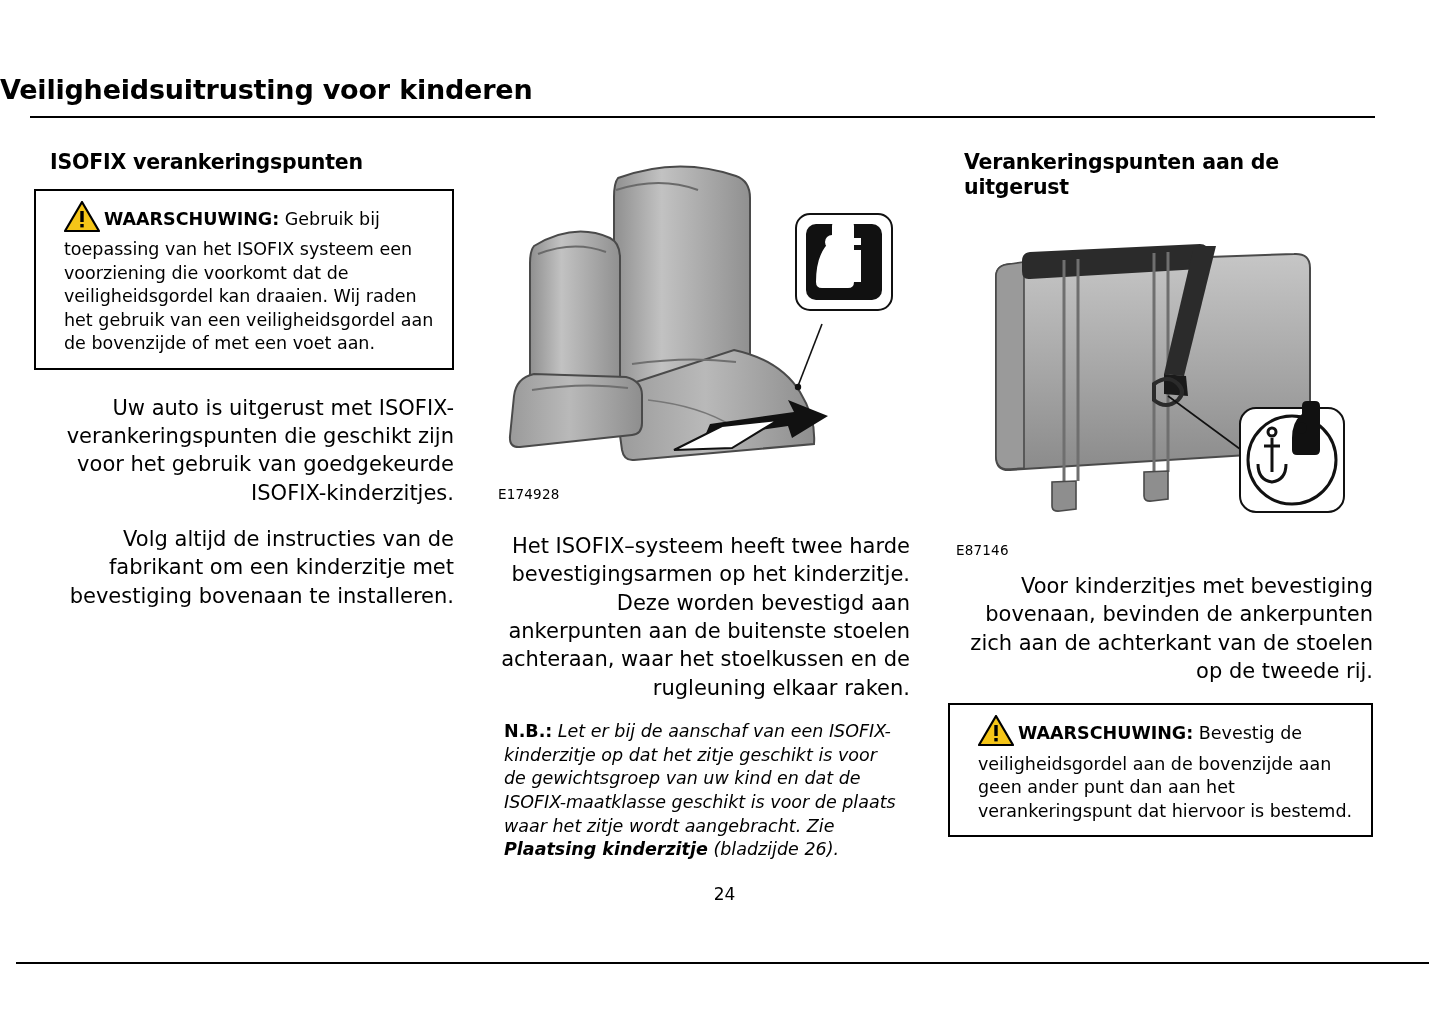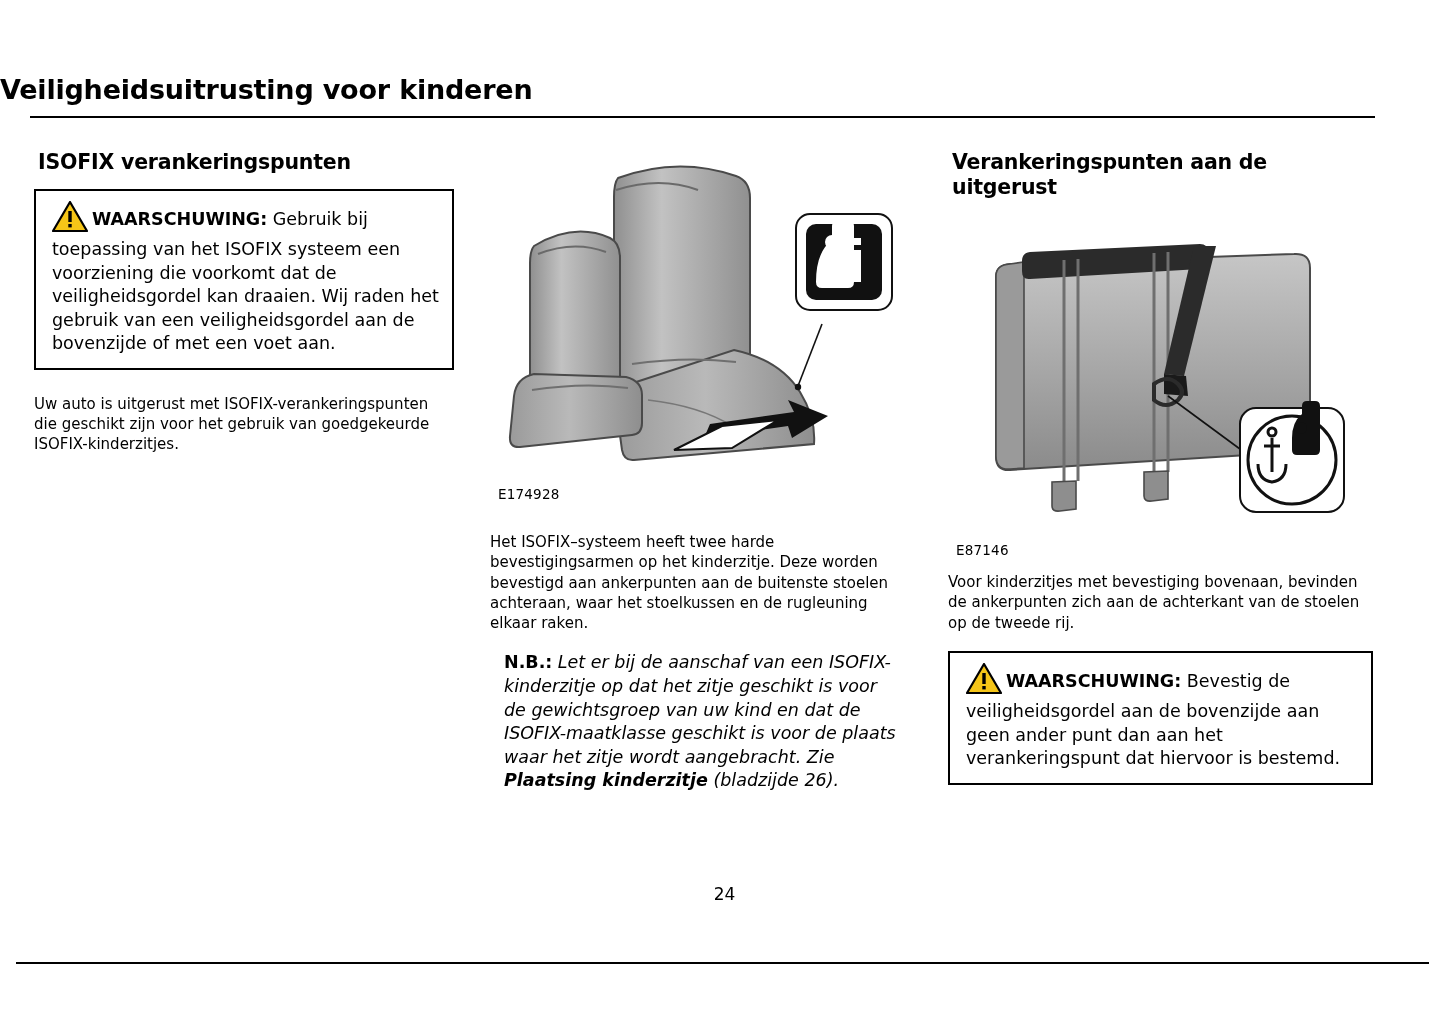--- a/index.html
+++ b/index.html
@@ -42,37 +42,38 @@
     position: absolute;
     top: 150px;
   }
   .col-left  { left: 34px;  width: 420px; }
   .col-mid   { left: 490px; width: 420px; }
   .col-right { left: 948px; width: 425px; }
 
   h2.sec {
     font-size: 20.5px;
     font-weight: bold;
-    margin: 0 0 14px 4px;
+    margin: 0 0 14px 16px;
     line-height: 1.22;
     letter-spacing: -0.2px;
   }
   h2.sec.tight { letter-spacing: -0.6px; }
 
   p.body {
-    font-size: 15px;
+    font-size: 21px;
     line-height: 1.35;
     margin: 0 0 18px 0;
+    text-align: right;
   }
   p.body:last-child { margin-bottom: 0; }
 
   
   .warn-box {
     border: 2px solid #000;
-    padding: 10px 12px 12px 16px;
+    padding: 10px 12px 12px 28px;
     margin: 0 0 24px 0;
     box-sizing: border-box;
   }
   .warn-text {
     font-size: 17.5px;
     line-height: 1.34;
     margin: 0;
   }
   .warn-word { font-weight: bold; }
   .warn-tri {
@@ -139,20 +140,21 @@
           <svg width="36" height="31" viewBox="0 0 36 31">
             <polygon points="18,1 35,30 1,30" fill="#F5C518" stroke="#000" stroke-width="2.2" stroke-linejoin="round"></polygon>
             <rect x="16.3" y="10" width="3.4" height="11" fill="#000"></rect>
             <rect x="16.3" y="23" width="3.4" height="3.4" fill="#000"></rect>
           </svg>
         </span><span class="warn-word">WAARSCHUWING:</span><span> Gebruik bij toepassing van het ISOFIX systeem een voorziening die voorkomt dat de veiligheidsgordel kan draaien. Wij raden het gebruik van een veiligheidsgordel aan de bovenzijde of met een voet aan.</span>
       </p>
     </div>
 
     <p class="body">Uw auto is uitgerust met ISOFIX-verankeringspunten die geschikt zijn voor het gebruik van goedgekeurde ISOFIX-kinderzitjes.</p>
+    <p class="body">Volg altijd de instructies van de fabrikant om een kinderzitje met bevestiging bovenaan te installeren.</p>
   </div>
 
   <div class="col col-mid">
 
     <div class="fig">
       <svg width="420" height="330" viewBox="0 0 420 330">
         <defs>
           <linearGradient id="gseat" x1="0" y1="0" x2="1" y2="0">
             <stop offset="0%" stop-color="#9a9a9a"></stop>
             <stop offset="45%" stop-color="#b9b9b9"></stop>

